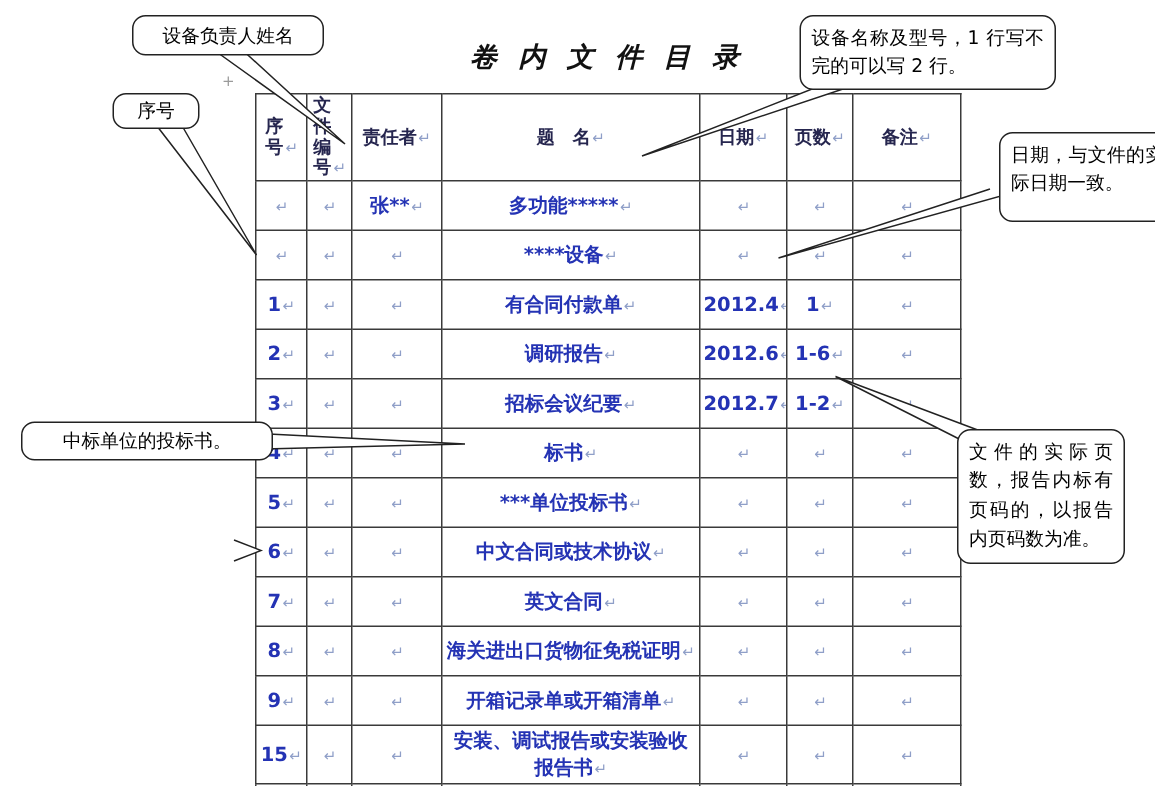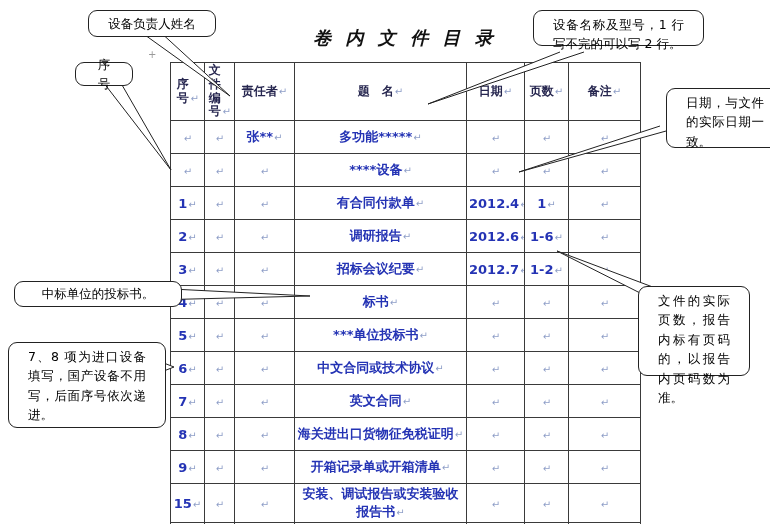--- a/index.html
+++ b/index.html
@@ -30,27 +30,27 @@
   .catalog thead td:nth-child(2) .ct {
     display:inline-block; width:1.1em; word-break:break-all; line-height:1.15; text-align:center;
   }
   .catalog tbody td { height:30px; font-size:13px; font-weight:bold; }
   .catalog tbody .ct { color:#2433b4; }
   .mark { color:#8f9fc8; font-size:10px; font-weight:normal; margin-left:1px; }
   #tails { position:absolute; left:0; top:0; z-index:5; pointer-events:none; }
   .callout {
     position:absolute; z-index:6; box-sizing:border-box;
     background:#ffffff; border:1px solid #222222; border-radius:9px;
-    font-size:12.5px; color:#000; padding:4px 19px; line-height:1.55;
+    font-size:12.5px; color:#000; padding:4px 7px; line-height:1.55;
     text-align:justify;
   }
   .callout.center { text-align:center; display:flex; align-items:center; justify-content:center; }
   .co-resp   { left:88px;  top:10px;  width:128px; height:27px; }
   .co-serial { left:75px;  top:62px;  width:58px;  height:24px; }
-  .co-device { left:533px; top:10px;  width:171px; height:36px; }
+  .co-device { left:533px; top:10px;  width:171px; height:50px; }
   .co-date   { left:666px; top:88px;  width:118px; height:60px; }
   .co-bid    { left:14px;  top:281px; width:168px; height:26px; }
   .co-pages  { left:638px; top:286px; width:112px; height:90px; }
   .co-import { left:8px;   top:342px; width:158px; height:86px; }
 </style>
 </head>
 <body>
 
 <div class="page">
 
@@ -208,15 +208,14 @@
     <path d="M650,298 L557,251 L666,292" fill="#ffffff" stroke="#222" stroke-width="1"></path>
     <path d="M156,360 L174,367 L156,374" fill="#ffffff" stroke="#222" stroke-width="1"></path>
   </svg>
 
   <div class="callout center co-resp">设备负责人姓名</div>
   <div class="callout center co-serial">序号</div>
   <div class="callout co-device">设备名称及型号，1 行写不完的可以写 2 行。</div>
   <div class="callout co-date">日期，与文件的实际日期一致。</div>
   <div class="callout center co-bid">中标单位的投标书。</div>
   <div class="callout co-pages">文件的实际页数，报告内标有页码的，以报告内页码数为准。</div>
-  <div class="callout co-import">7、8 项为进口设备填写，国产设备不用写，后面序号依次递进。</div>
 
 </div>
 
 </body></html>

